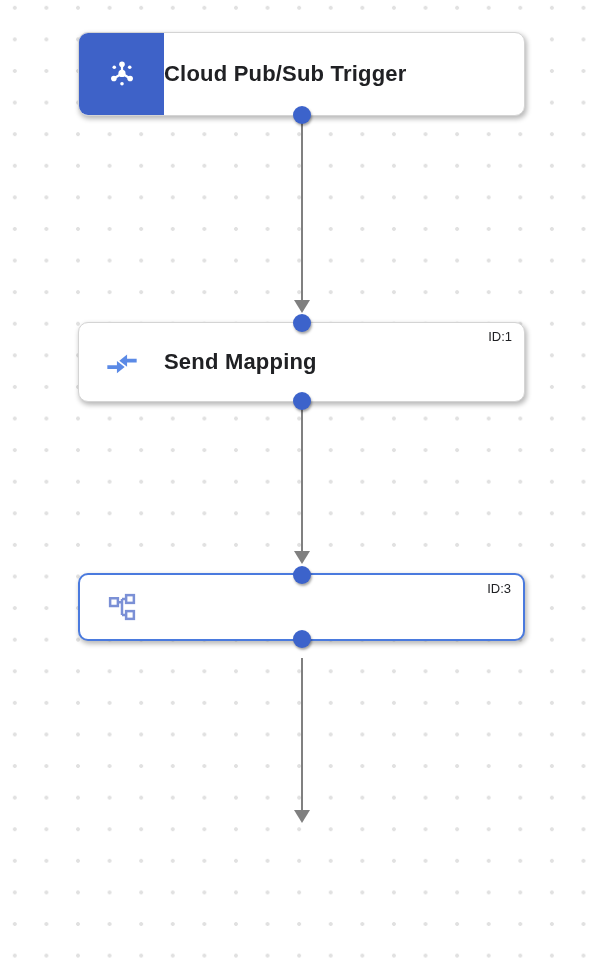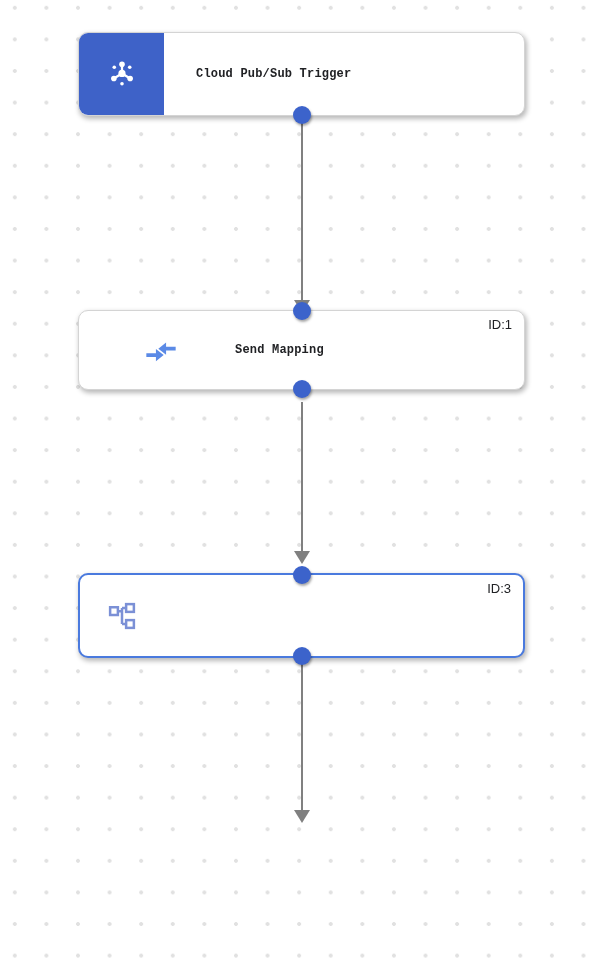--- a/index.html
+++ b/index.html
@@ -37,27 +37,26 @@
     display: flex;
     align-items: center;
     justify-content: center;
   }
   .icon-area.trigger-block {
     background: #3e62c8;
     border-radius: 9px 0 0 9px;
   }
   .node.selected .icon-area { flex-basis: 83px; }
   .node-title {
-    font-size: 12px;
+    font-size: 22px;
     font-weight: 700;
     color: #202124;
     letter-spacing: 0.2px;
-    margin-left: 32px;
+    margin-left: 0;
     white-space: nowrap;
-    font-family: Liberation Mono, monospace;
   }
   .node-id {
     position: absolute;
     top: 6px;
     right: 12px;
     font-size: 13px;
     color: #202124;
   }
 
   
@@ -144,38 +143,38 @@
             <circle cx="17.8" cy="6.9" r="1.35"></circle>
             <circle cx="12" cy="19.3" r="1.35"></circle>
           </g>
         </svg>
       </span>
     </div>
     <div class="node-title">Cloud Pub/Sub Trigger</div>
     <div class="port bottom"></div>
   </div>
 
-  <div class="node" style="top:310px; height:80px;padding-left:39px;">
+  <div class="node" style="top:322px; height:80px;">
     <div class="node-id">ID:1</div>
     <div class="icon-area">
       <span>
         <svg width="32" height="32" viewBox="0 0 24 24">
           <g fill="#4d80e4">
             <path d="M23 9.6 h-7.2 v-3.2 l-5.8 4.6 5.8 4.6 v-3.2 H23 z" opacity="0.92"></path>
             <path d="M1 14.4 h7.2 v-3.2 l5.8 4.6 -5.8 4.6 v-3.2 H1 z" opacity="0.92"></path>
           </g>
         </svg>
       </span>
     </div>
     <div class="node-title">Send Mapping</div>
     <div class="port top"></div>
     <div class="port bottom"></div>
   </div>
 
-  <div class="node selected" style="top:573px; height:85px;gap:32px;">
+  <div class="node selected" style="top:573px; height:68px;gap:32px;">
     <div class="node-id">ID:3</div>
     <div class="icon-area">
       <span>
         <svg width="30" height="30" viewBox="0 0 24 24">
           <g fill="none" stroke="#7b90d6" stroke-width="2">
             <rect x="2.5" y="5" width="6.2" height="6.2"></rect>
             <rect x="15.3" y="2.5" width="6.2" height="6.2"></rect>
             <rect x="15.3" y="15.3" width="6.2" height="6.2"></rect>
             <path d="M8.7 8.1 H12 M12 5.6 V18.4 M12 5.6 h3.3 M12 18.4 h3.3"></path>
           </g>

